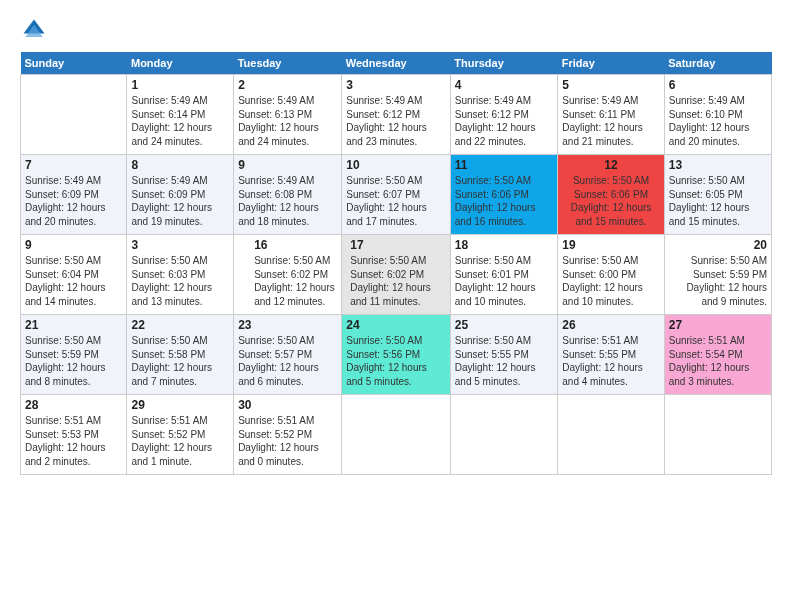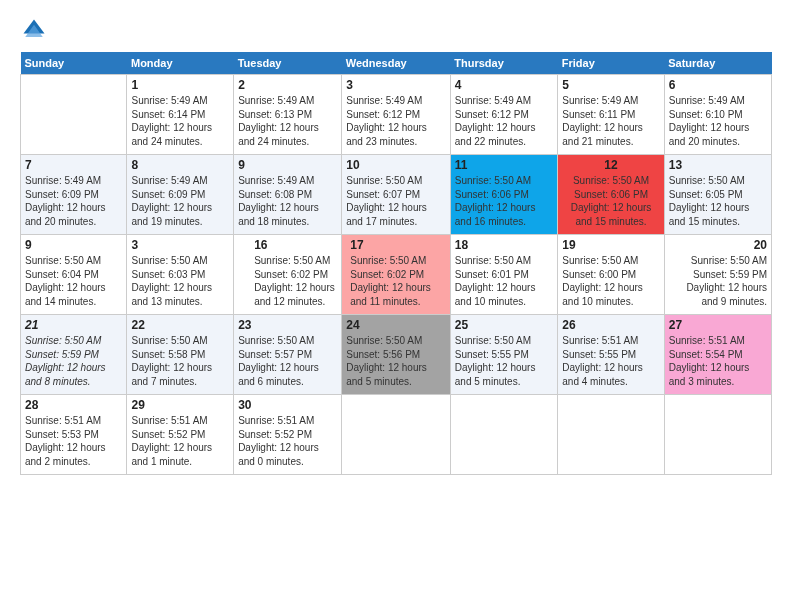--- a/index.html
+++ b/index.html
@@ -200,51 +200,51 @@
             <div class="day-info">Sunrise: 5:50 AM<br>Sunset: 6:04 PM<br>Daylight: 12 hours and 14 minutes.</div>
           </td>
           <td style="background: rgb(255, 255, 255);">
             <span class="day-number">3</span>
             <div class="day-info">Sunrise: 5:50 AM<br>Sunset: 6:03 PM<br>Daylight: 12 hours and 13 minutes.</div>
           </td>
           <td style="background: rgb(255, 255, 255); padding-left: 20px;">
             <span class="day-number">16</span>
             <div class="day-info">Sunrise: 5:50 AM<br>Sunset: 6:02 PM<br>Daylight: 12 hours and 12 minutes.</div>
           </td>
-          <td style="background: #fca5a5; padding-left: 8px;">
+          <td style="background: #e5e5e5; padding-left: 8px;">
             <span class="day-number">17</span>
             <div class="day-info">Sunrise: 5:50 AM<br>Sunset: 6:02 PM<br>Daylight: 12 hours and 11 minutes.</div>
           </td>
           <td style="background: rgb(255, 255, 255);">
             <span class="day-number">18</span>
             <div class="day-info">Sunrise: 5:50 AM<br>Sunset: 6:01 PM<br>Daylight: 12 hours and 10 minutes.</div>
           </td>
           <td style="background: rgb(255, 255, 255); margin-top: 36px;">
             <span class="day-number">19</span>
             <div class="day-info">Sunrise: 5:50 AM<br>Sunset: 6:00 PM<br>Daylight: 12 hours and 10 minutes.</div>
           </td>
           <td style="background: rgb(255, 255, 255); text-align: right;">
             <span class="day-number">20</span>
             <div class="day-info">Sunrise: 5:50 AM<br>Sunset: 5:59 PM<br>Daylight: 12 hours and 9 minutes.</div>
           </td>
         </tr>
         <tr>
-          <td style="background: rgb(240, 244, 250); font-style: italic;">
+          <td style="background: rgb(240, 244, 250);">
             <span class="day-number">21</span>
             <div class="day-info">Sunrise: 5:50 AM<br>Sunset: 5:59 PM<br>Daylight: 12 hours and 8 minutes.</div>
           </td>
           <td style="background: rgb(240, 244, 250);">
             <span class="day-number">22</span>
             <div class="day-info">Sunrise: 5:50 AM<br>Sunset: 5:58 PM<br>Daylight: 12 hours and 7 minutes.</div>
           </td>
           <td style="background: rgb(240, 244, 250);">
             <span class="day-number">23</span>
             <div class="day-info">Sunrise: 5:50 AM<br>Sunset: 5:57 PM<br>Daylight: 12 hours and 6 minutes.</div>
           </td>
-          <td style="background: #a3a3a3;">
+          <td style="background: #5eead4;">
             <span class="day-number">24</span>
             <div class="day-info">Sunrise: 5:50 AM<br>Sunset: 5:56 PM<br>Daylight: 12 hours and 5 minutes.</div>
           </td>
           <td style="background: rgb(240, 244, 250); margin-top: 48px;">
             <span class="day-number">25</span>
             <div class="day-info">Sunrise: 5:50 AM<br>Sunset: 5:55 PM<br>Daylight: 12 hours and 5 minutes.</div>
           </td>
           <td style="background: rgb(240, 244, 250);">
             <span class="day-number">26</span>
             <div class="day-info">Sunrise: 5:51 AM<br>Sunset: 5:55 PM<br>Daylight: 12 hours and 4 minutes.</div>

